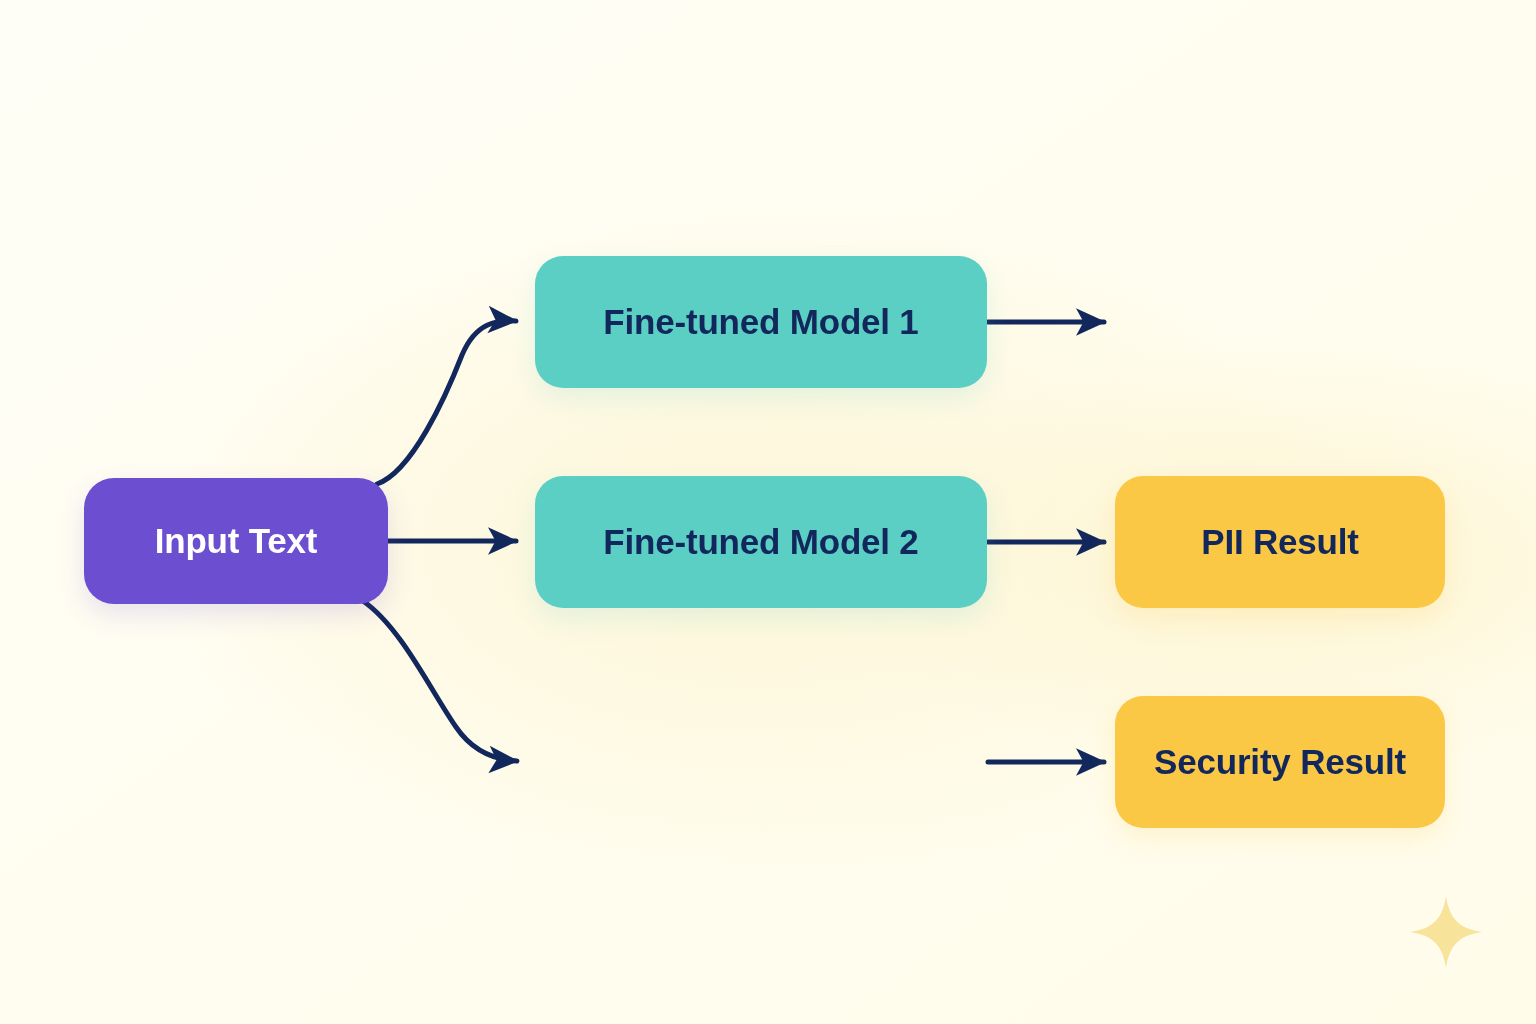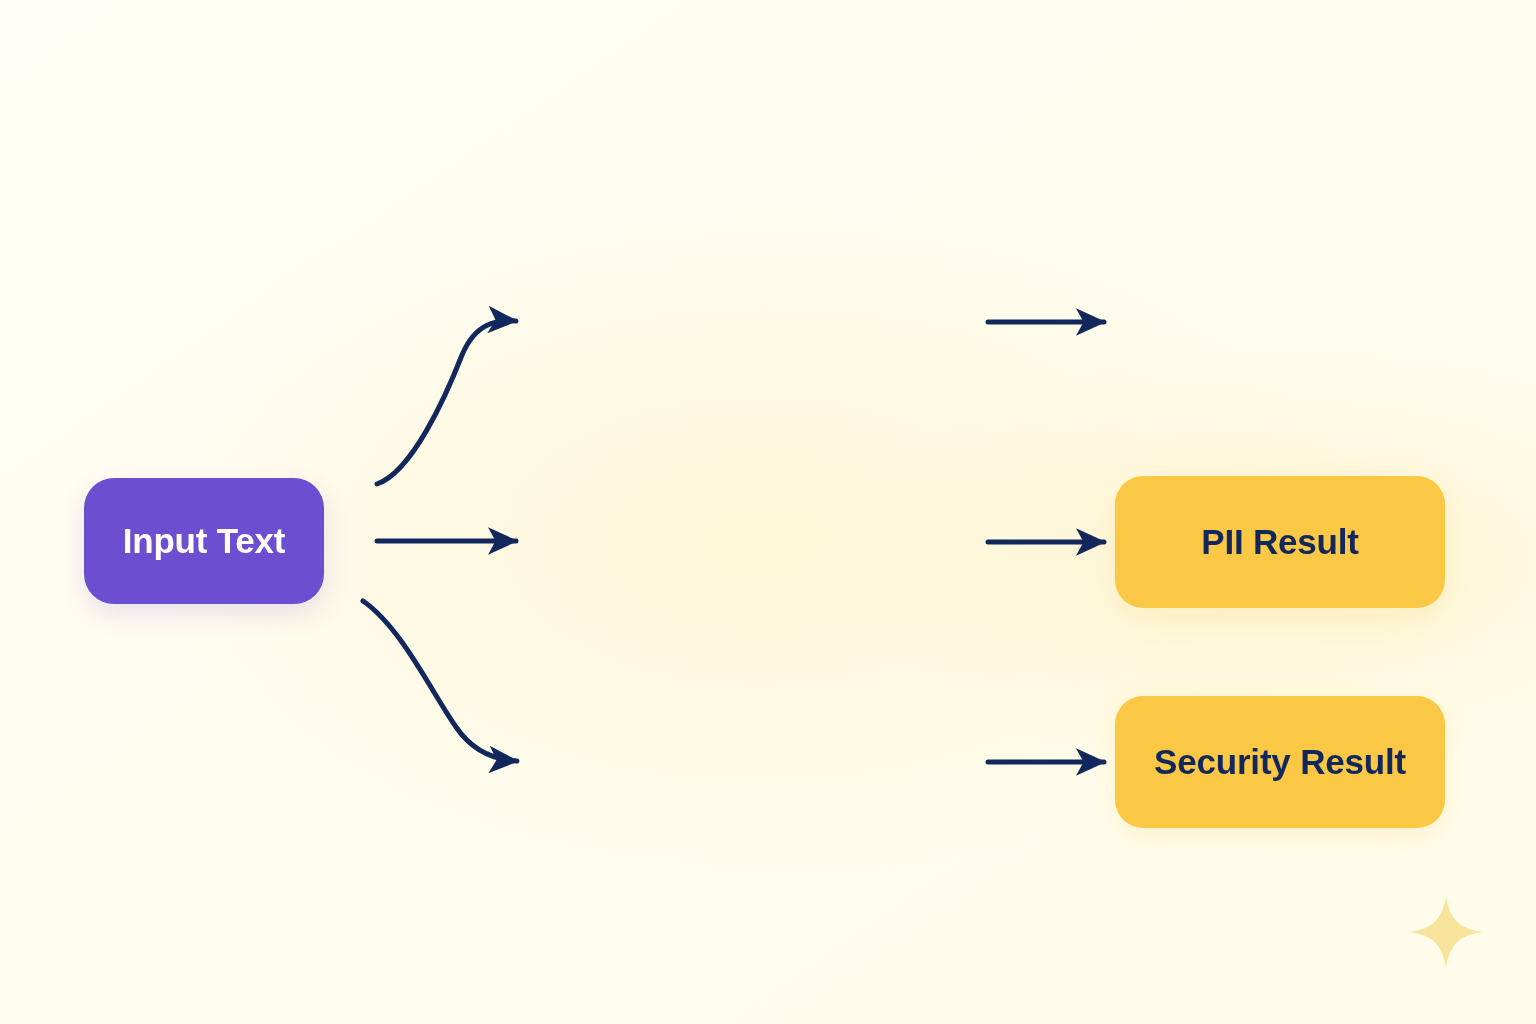--- a/index.html
+++ b/index.html
@@ -37,21 +37,21 @@
   }
   .node-label {
     font-weight: bold;
     line-height: 1.1;
     white-space: nowrap;
   }
 
   .node-input {
     left: 84px;
     top: 478px;
-    width: 240px;
+    width: 304px;
     height: 126px;
     background: #6c4fd0;
     border-radius: 30px;
     box-shadow: 0 10px 26px rgba(108,79,208,0.16);
   }
   .node-input .node-label {
     color: #ffffff;
     font-size: 35px;
   }
 
@@ -126,20 +126,26 @@
 
     <path d="M 988 542 L 1104 542" fill="none" stroke="#12275C" stroke-width="5" stroke-linecap="round" marker-end="url(#arrowhead)"></path>
 
     <path d="M 988 762 L 1104 762" fill="none" stroke="#12275C" stroke-width="5" stroke-linecap="round" marker-end="url(#arrowhead)"></path>
   </svg>
 
   <div class="node node-input">
     <span class="node-label">Input Text</span>
   </div>
 
+  <div class="node node-model node-model-1">
+    <span class="node-label">Fine-tuned Model 1</span>
+  </div>
+  <div class="node node-model node-model-2">
+    <span class="node-label">Fine-tuned Model 2</span>
+  </div>
 
   <div class="node node-result node-result-2">
     <span class="node-label">PII Result</span>
   </div>
   <div class="node node-result node-result-3">
     <span class="node-label">Security Result</span>
   </div>
 
   <svg class="sparkle" viewBox="0 0 80 80" xmlns="http://www.w3.org/2000/svg">
     <path d="M40 4 C43.5 27 53 36.5 76 40 C53 43.5 43.5 53 40 76 C36.5 53 27 43.5 4 40 C27 36.5 36.5 27 40 4 Z" fill="#F8E39B"></path>

